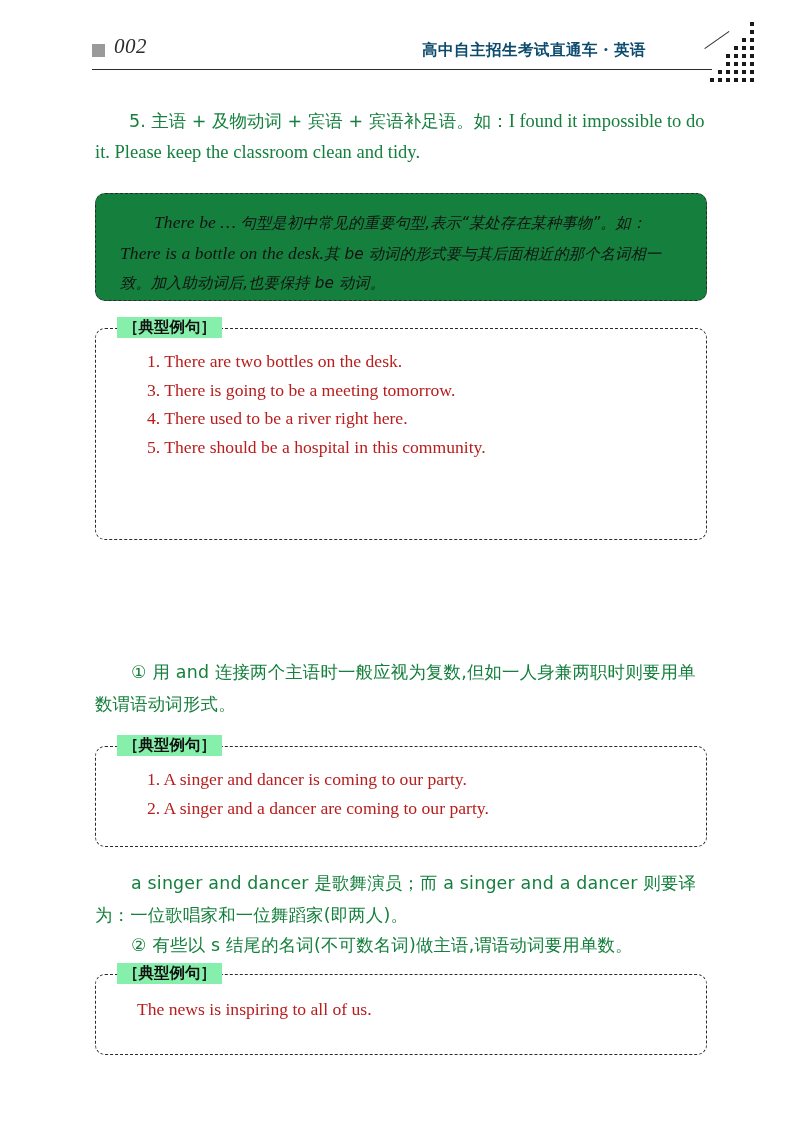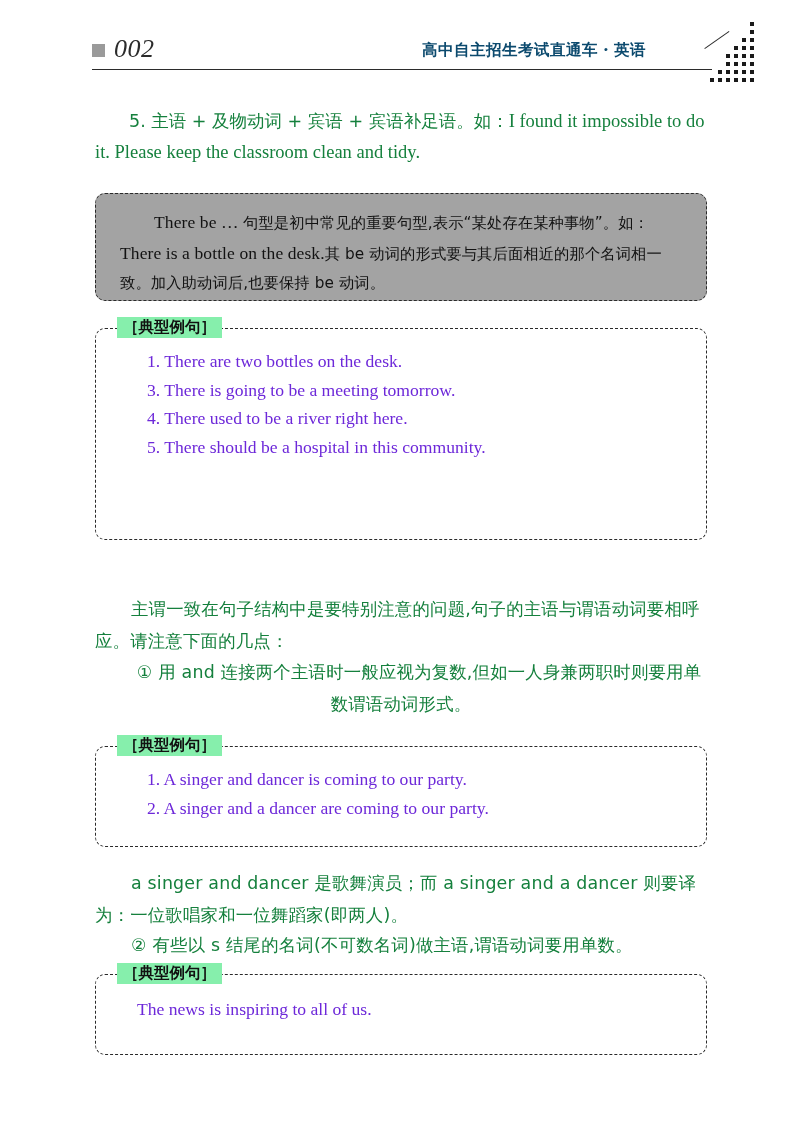--- a/index.html
+++ b/index.html
@@ -38,21 +38,21 @@
     width: 13px;
     height: 13px;
     background: #9a9a9a;
   }
   .folio-num {
     position: absolute;
     left: 22px;
     top: -2px;
     font-family: "Liberation Serif", serif;
     font-style: italic;
-    font-size: 26px;
+    font-size: 21px;
     color: #2b2b2b;
     letter-spacing: 0.5px;
   }
   .header-title {
     position: absolute;
     left: 330px;
     top: 4px;
     font-family: "DejaVu Sans", sans-serif;
     font-weight: bold;
     font-size: 15.5px;
@@ -121,21 +121,22 @@
     text-indent: 34px;
   }
   #p-item5 .cnseg { font-family: "DejaVu Sans", sans-serif; font-size: 17.5px; }
 
   
   .box {
     position: absolute;
     border: 1.3px dashed #2a2a2a;
     border-radius: 10px;
     box-sizing: border-box;
-    background: #a3a3a3;
+    background: #15803d;
+    font-style: italic;
   }
   .box-note {
     left: 95px;
     top: 193px;
     width: 612px;
     height: 108px;
     padding: 14px 22px 10px 24px;
   }
   .note-text {
     font-family: "DejaVu Sans", sans-serif;
@@ -178,21 +179,21 @@
     z-index: 3;
   }
   .ex-list {
     position: absolute;
     left: 52px;
     top: 30px;
     right: 4px;
     font-family: "Liberation Serif", serif;
     font-size: 17.6px;
     line-height: 28.5px;
-    color: #6d28d9;
+    color: #b91c1c;
   }
   .ex-list div { white-space: nowrap; }
 
   #ex1 { left: 95px; top: 317px; width: 612px; height: 223px; }
   #ex2 { left: 95px; top: 735px; width: 612px; height: 112px; }
   #ex3 { left: 95px; top: 963px; width: 612px; height: 92px; }
 
   #ex3 .ex-list { left: 42px; top: 32px; }
 
   
@@ -201,21 +202,20 @@
     top: 594px;
     width: 612px;
     text-indent: 36px;
   }
 
   #p-circ1 {
     left: 95px;
     top: 657px;
     width: 612px;
     text-indent: 36px;
-    text-align: center;
   }
 
   #p-explain {
     left: 95px;
     top: 868px;
     width: 612px;
     text-indent: 36px;
   }
   #p-circ2 {
     left: 95px;
@@ -287,21 +287,20 @@
     <div class="ex-frame"></div>
     <div class="ex-label">［典型例句］</div>
     <div class="ex-list">
       <div>1. There are two bottles on the desk.</div>
       <div>3. There is going to be a meeting tomorrow.</div>
       <div>4. There used to be a river right here.</div>
       <div>5. There should be a hospital in this community.</div>
     </div>
   </div>
 
-  <div class="para cnline" id="p-agree">主谓一致在句子结构中是要特别注意的问题,句子的主语与谓语动词要相呼应。请注意下面的几点：</div>
 
   <div class="para cnline" id="p-circ1">① 用 and 连接两个主语时一般应视为复数,但如一人身兼两职时则要用单数谓语动词形式。</div>
 
   <div class="ex-box" id="ex2">
     <div class="ex-frame"></div>
     <div class="ex-label">［典型例句］</div>
     <div class="ex-list">
       <div>1. A singer and dancer is coming to our party.</div>
       <div>2. A singer and a dancer are coming to our party.</div>
     </div>

